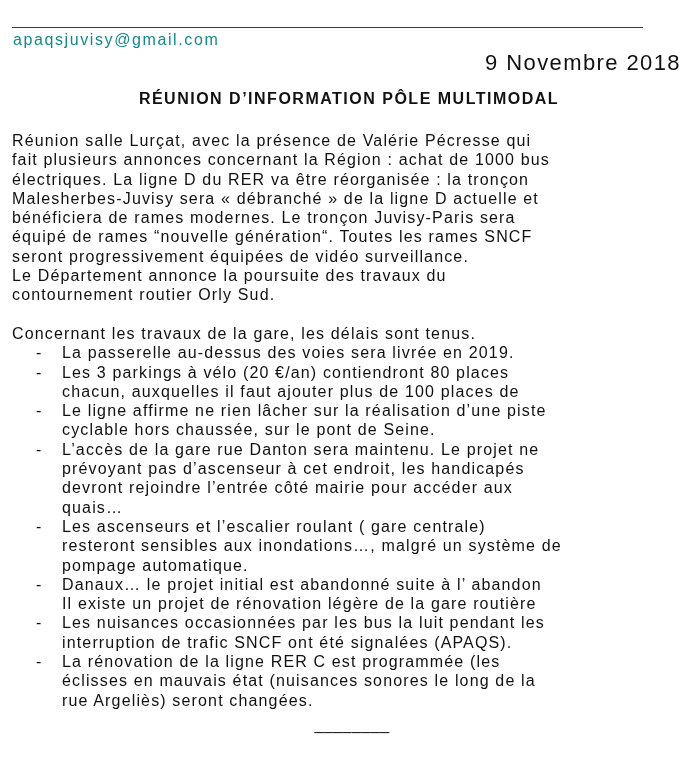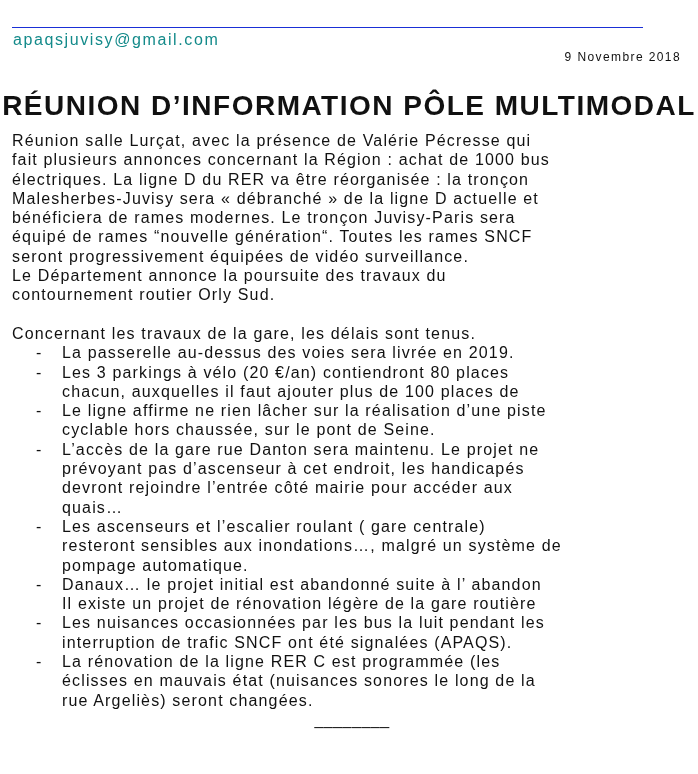--- a/index.html
+++ b/index.html
@@ -1,22 +1,22 @@
 <!DOCTYPE html>
 <html><head>
 <meta charset="utf-8">
 <style>
   html, body { margin:0; padding:0; background:#ffffff; }
   body { width:698px; height:774px; position:relative; overflow:hidden;
          font-family:"Liberation Sans", sans-serif; color:#111; }
   .rule { position:absolute; left:12px; top:27px; width:631px; height:1px; background:#1a2fd6; }
   .email { position:absolute; left:13px; top:31px; font-size:16px; letter-spacing:1.6px; color:#138a8a; }
-  .date { position:absolute; right:17px; top:50px; font-size:12px; letter-spacing:1.4px; color:#111; }
+  .date { position:absolute; right:17px; top:50px; font-size:22px; letter-spacing:1.4px; color:#111; }
   .title { position:absolute; left:0; width:698px; top:90px; text-align:center;
-           font-size:28px; font-weight:bold; letter-spacing:1.5px; color:#111; }
+           font-size:16px; font-weight:bold; letter-spacing:1.5px; color:#111; }
   .body { position:absolute; left:12px; top:131px; width:680px; font-size:16px;
           line-height:19.3px; letter-spacing:1.15px; }
   .p { margin:0; }
   .gap { height:19.3px; }
   ul.items { list-style:none; margin:0; padding:0; }
   ul.items li { position:relative; padding-left:50px; }
   ul.items li .dash { position:absolute; left:24px; top:0; }
 </style>
 </head>
 <body>
@@ -78,14 +78,14 @@
       <div>Les nuisances occasionnées par les bus la luit pendant les</div>
       <div>interruption de trafic SNCF ont été signalées (APAQS).</div>
       </li>
     <li>
         <span class="dash">-</span>
       <div>La rénovation de la ligne RER C est programmée (les</div>
       <div>éclisses en mauvais état (nuisances sonores le long de la</div>
       <div>rue Argeliès) seront changées.</div>
       </li>
   </ul>
-  <div style="text-align:center; letter-spacing:0.5px;">________</div>
+  <div style="text-align:center; margin-top:5px; letter-spacing:0.5px;">________</div>
 </div>
 
 </body></html>

